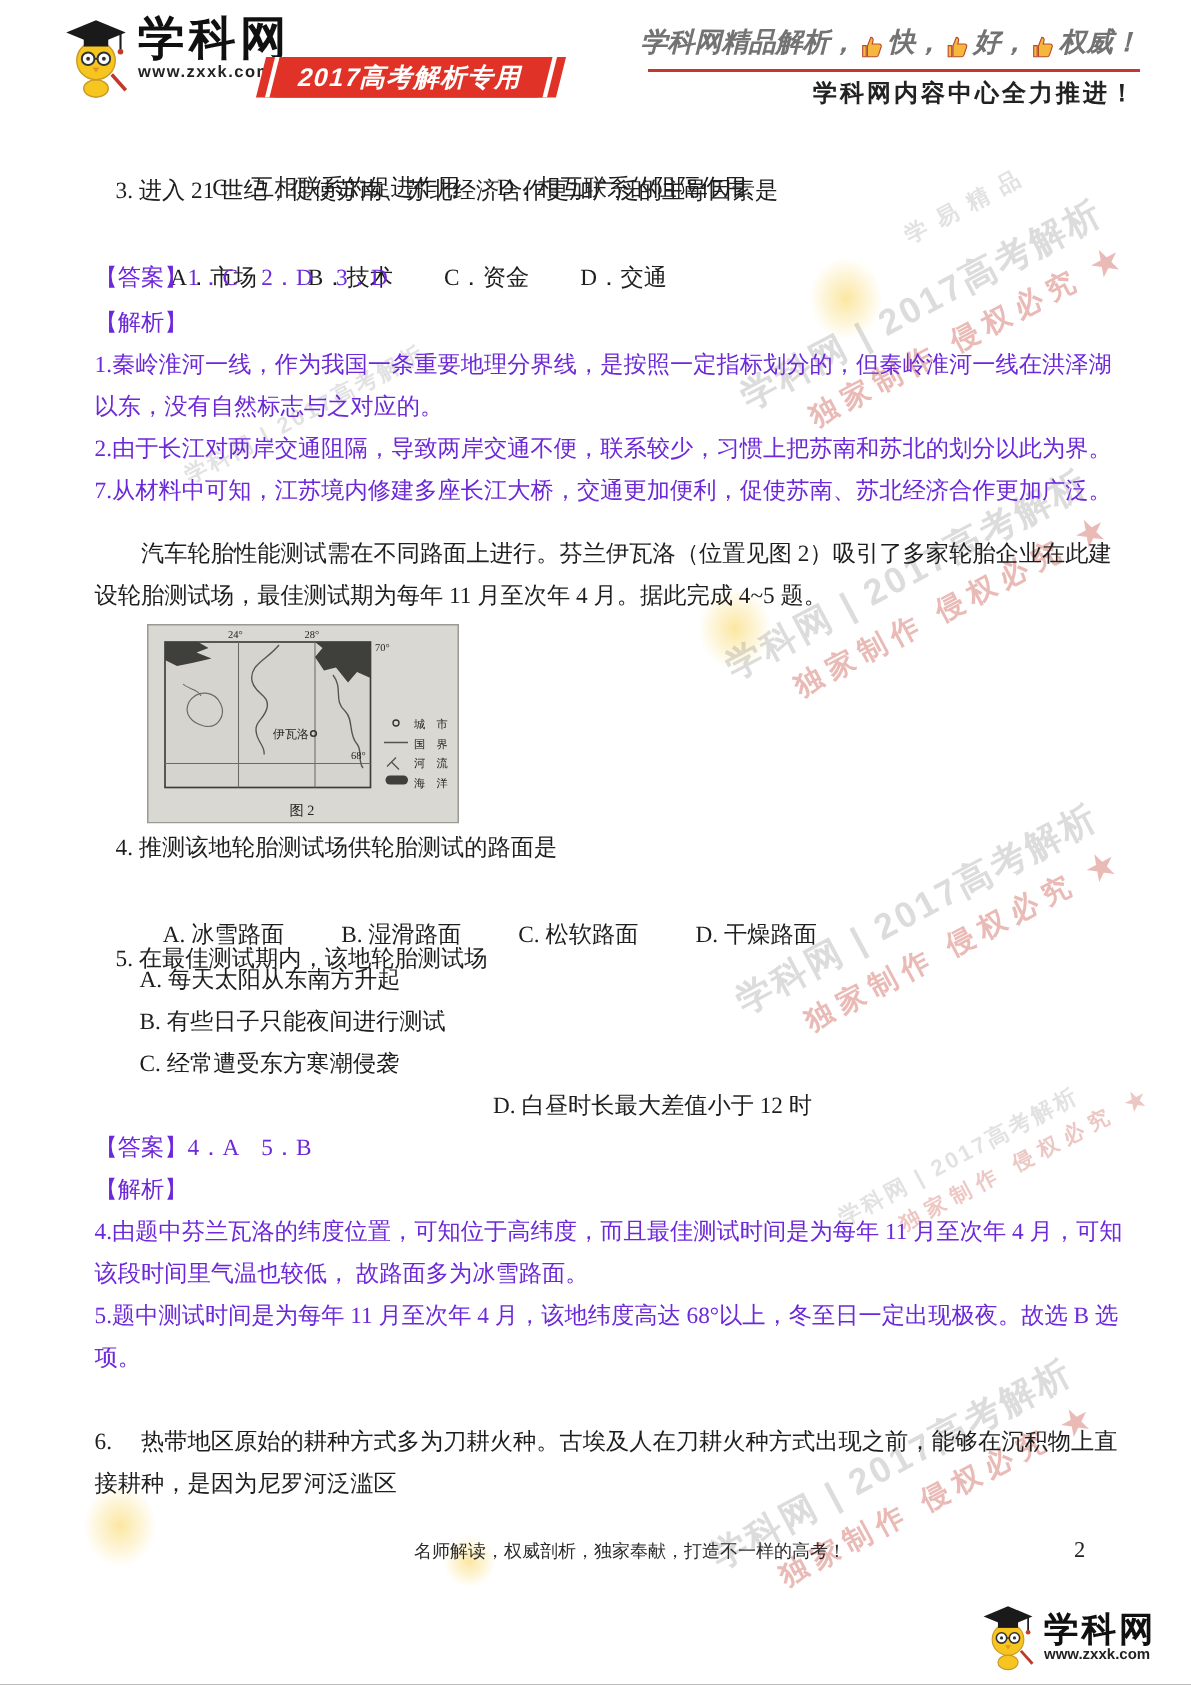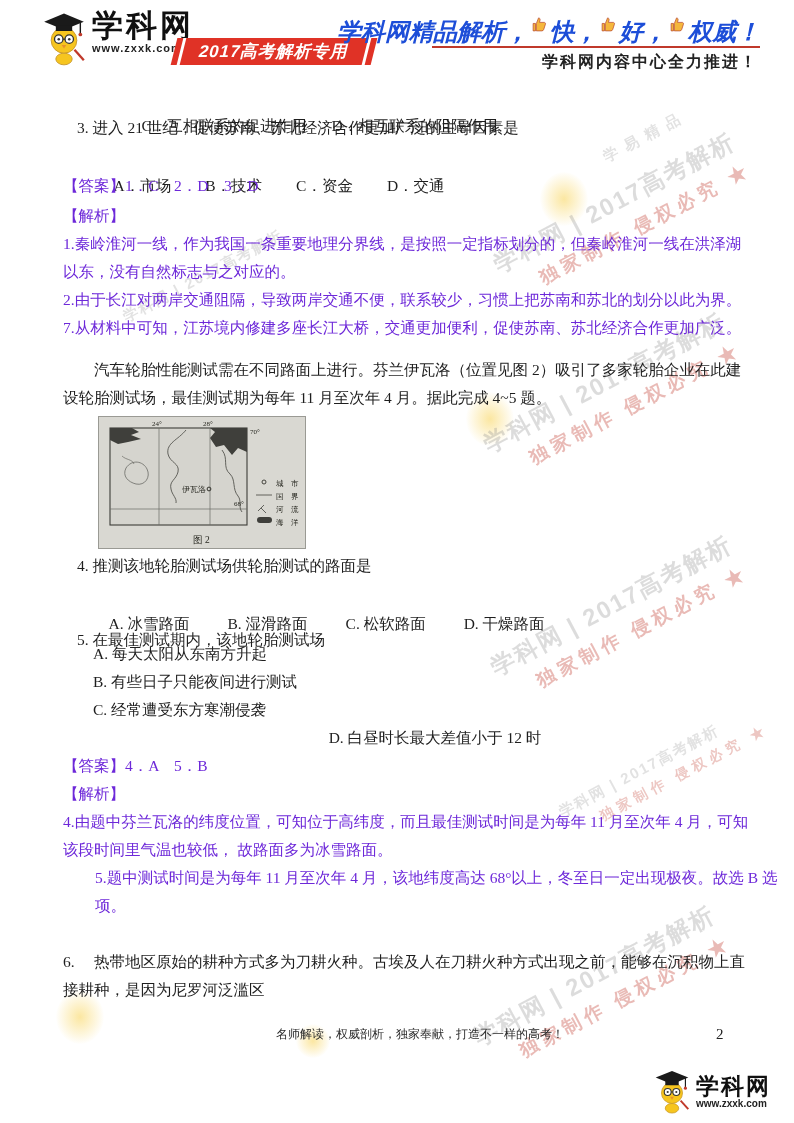--- a/index.html
+++ b/index.html
@@ -18,22 +18,22 @@
   .logo{left:40px;top:10px;display:flex;align-items:flex-start;}
   .logo-textwrap{margin-left:4px;}
   .logo-name{font-family:"Liberation Sans","DejaVu Sans",sans-serif;font-weight:bold;
     font-size:31px;letter-spacing:3px;color:#101010;line-height:32px;}
   .logo-site{font-family:"Liberation Sans",sans-serif;font-weight:bold;font-size:11px;
     letter-spacing:1px;color:#222;line-height:12px;}
   .banner{left:180px;top:38px;background:#e03226;color:#fff;transform:skewX(-14deg);
     padding:2px 16px;font-family:"Liberation Sans",sans-serif;font-weight:bold;
     font-size:17px;letter-spacing:1px;border-left:3px solid #fff;border-right:3px solid #fff;
     box-shadow:-6px 0 0 #e03226,6px 0 0 #e03226;}
-  .slogan{right:34px;top:16px;display:flex;align-items:flex-start;gap:2px;
-    color:#1d4ed8;font-weight:bold;font-size:24px;font-style:italic;
+  .slogan{right:34px;top:16px;display:flex;align-items:flex-end;gap:2px;
+    color:#737373;font-weight:bold;font-size:18px;font-style:italic;
     font-family:"Liberation Serif",serif;white-space:nowrap;}
   .slogan-underline{right:34px;top:46px;width:328px;height:0;border-top:2px solid #c0392b;}
   .subtitle{right:36px;top:52px;font-size:16px;font-weight:bold;color:#222;
     font-family:"Liberation Sans",sans-serif;letter-spacing:2px;}
 
   
   .opt{display:inline-block;margin-right:34px;}
   .optw{display:inline-block;margin-right:38px;}
   .pl14{padding-left:14px;}
   .pl30{padding-left:30px;}
@@ -211,21 +211,21 @@
 
   <div class="abs txt w672 pl14" style="top:626px;">5. 在最佳测试期内，该地轮胎测试场</div>
   <div class="abs txt w672 pl30" style="top:640px;">A. 每天太阳从东南方升起</div>
   <div class="abs txt w672 pl30" style="top:668px;">B. 有些日子只能夜间进行测试</div>
   <div class="abs txt w672 pl30" style="top:696px;">C. 经常遭受东方寒潮侵袭</div>
   <div class="abs txt w672 pl30" style="top:724px;text-align:center;">D. 白昼时长最大差值小于 12 时</div>
 
   <div class="abs txt w672 red" style="top:752px;">【答案】4．A　5．B</div>
   <div class="abs txt w672 red" style="top:780px;">【解析】</div>
   <div class="abs txt w690 red" style="top:808px;">4.由题中芬兰瓦洛的纬度位置，可知位于高纬度，而且最佳测试时间是为每年 11 月至次年 4 月，可知该段时间里气温也较低， 故路面多为冰雪路面。</div>
-  <div class="abs txt w690 red" style="top:864px;margin-left:32px;">5.题中测试时间是为每年 11 月至次年 4 月，该地纬度高达 68°以上，冬至日一定出现极夜。故选 B 选项。</div>
+  <div class="abs txt w690 red" style="top:864px;">5.题中测试时间是为每年 11 月至次年 4 月，该地纬度高达 68°以上，冬至日一定出现极夜。故选 B 选项。</div>
 
   <div class="abs txt w672" style="top:948px;">6.　 热带地区原始的耕种方式多为刀耕火种。古埃及人在刀耕火种方式出现之前，能够在沉积物上直接耕种，是因为尼罗河泛滥区</div>
 
   <div class="abs footer-slogan">名师解读，权威剖析，独家奉献，打造不一样的高考！</div>
   <div class="abs page-num">2</div>
 
   <div class="abs footer-logo">
     <svg width="40" height="46" viewBox="0 0 40 48">
       <ellipse cx="20" cy="42" rx="7" ry="5" fill="#f6c51f" stroke="#c9992a" stroke-width="0.8"></ellipse>
       <circle cx="20" cy="26" r="11" fill="#f6c51f" stroke="#c9992a" stroke-width="0.8"></circle>

